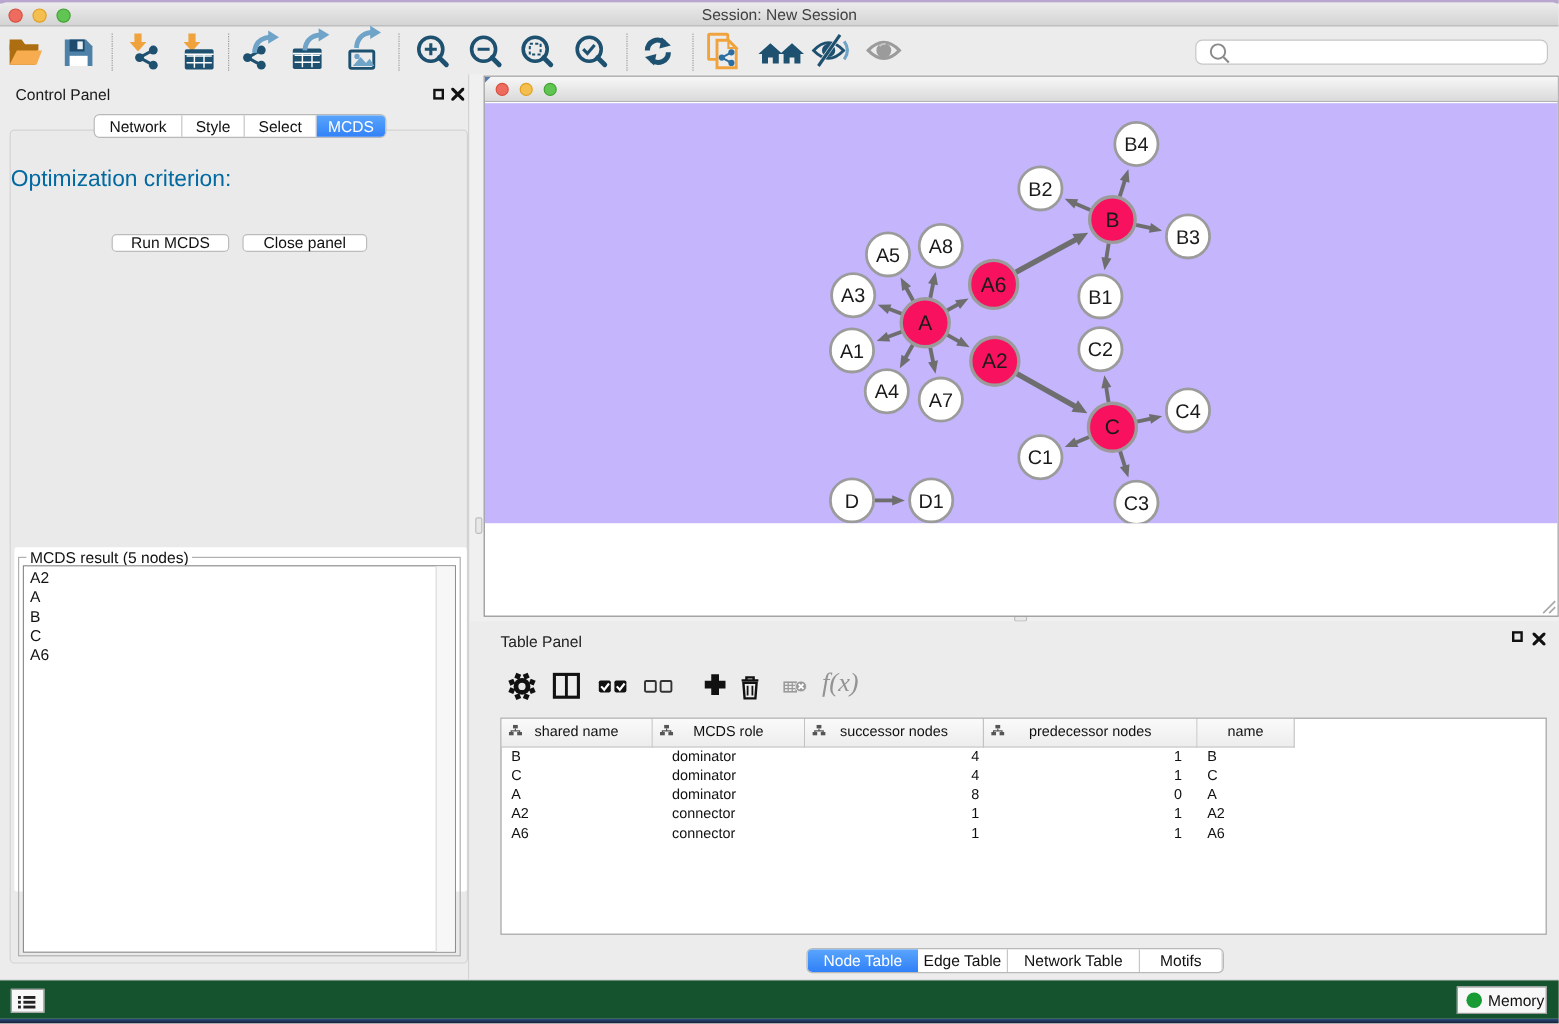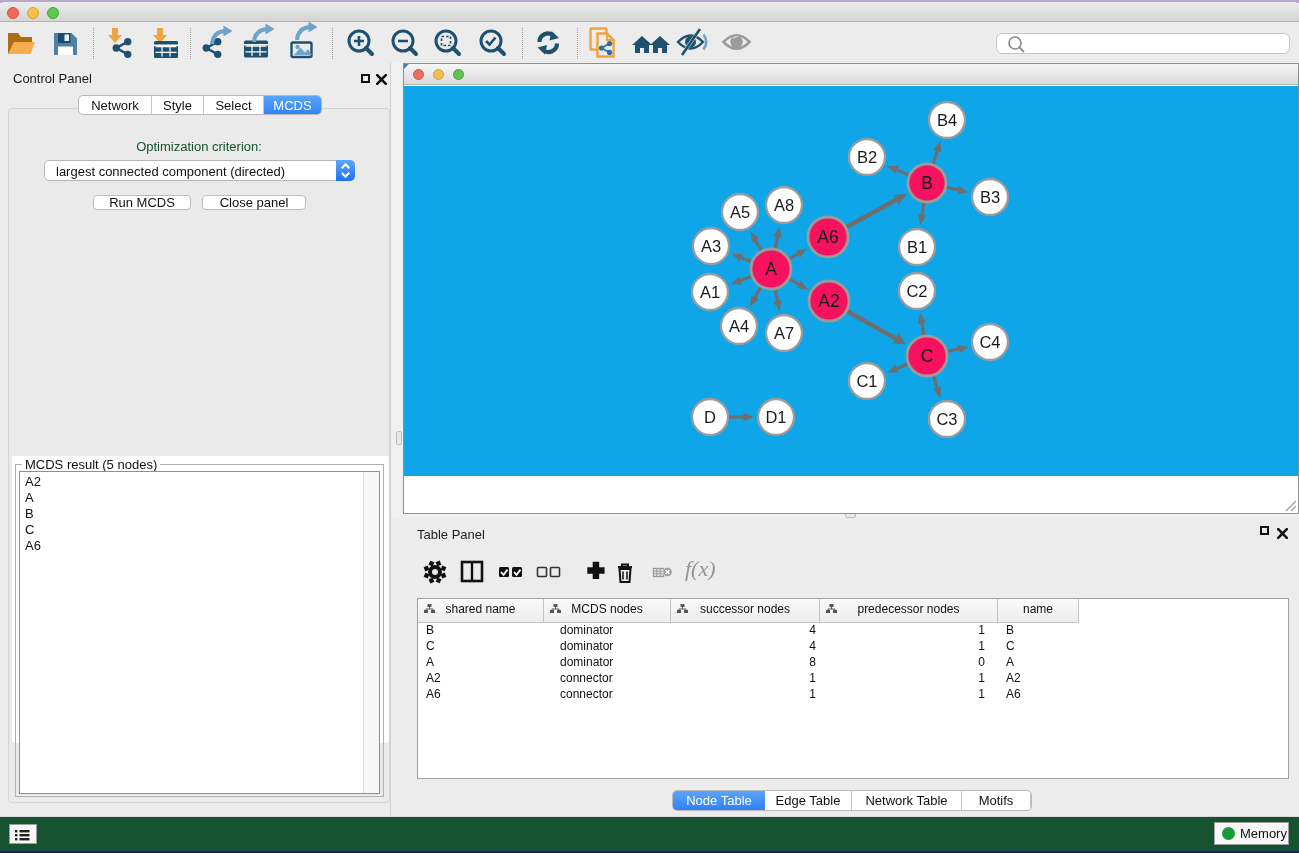--- a/index.html
+++ b/index.html
@@ -18,38 +18,38 @@
 
 #cpline{left:390px;top:62px;width:1px;height:754px;background:#d2d2d2}
 #cp{left:0;top:62px;width:390px;height:756px;background:#ececec}
 #cphead{position:absolute;left:13px;top:9px;font-size:13px;color:#1a1a1a}
 .flbtn{position:absolute;top:12px;width:9px;height:9px;border:2px solid #111}
 .xbtn{position:absolute}
 #tabwrap{position:absolute;left:78px;top:33px;height:20px;display:flex;border:1px solid #b9b9b9;border-radius:5px;background:#fff;overflow:hidden;z-index:5}
 .tab{font-size:13px;color:#111;text-align:center;padding-top:2px;height:20px;border-right:1px solid #c6c6c6}
 .tab.sel{background:linear-gradient(#59a5fc,#2e7ef8);color:#fff;border-right:none}
 #cppanel{position:absolute;left:8px;top:46px;width:382px;height:695px;background:#eaeaea;border:1px solid #d4d4d4;border-radius:4px}
-#optlab{position:absolute;left:0;top:30px;width:100%;text-align:center;font-size:13px;color:#14532d}
+#optlab{position:absolute;left:0;top:30px;width:100%;text-align:left;font-size:19px;color:#0369a1}
 #dd{position:absolute;left:35px;top:51px;width:311px;height:21px;background:#fff;border:1px solid #b5b5b5;border-radius:5px}
 #dd .txt{position:absolute;left:11px;top:3px;font-size:13px;color:#111}
 #dd .cap{position:absolute;right:-1px;top:-1px;width:19px;height:21px;background:linear-gradient(#5ba7fd,#1f71f3);border-radius:0 5px 5px 0}
 .pbtn{position:absolute;height:15px;background:#fff;border:1px solid #bcbcbc;border-radius:4px;font-size:13px;line-height:14px;color:#111;text-align:center}
 #grp{position:absolute;left:3px;top:347px;width:377px;height:287px;background:#fff;border-radius:2px}
 #grpbord{position:absolute;left:3px;top:8px;width:369px;height:333px;border:1px solid #b0b0b0}
 #grplab{position:absolute;left:10px;top:1px;background:#fff;padding:0 3px;font-size:13px;color:#111}
 #lst{position:absolute;left:7px;top:15px;width:361px;height:323px;background:#fff;border:1px solid #8f8f8f}
 #lst .it{position:absolute;left:5px;font-size:13px;color:#111}
 #lstsb{position:absolute;right:0;top:0;width:16px;height:321px;background:#f7f7f7;border-left:1px solid #ddd}
 
 #deskR{left:391px;top:62px;width:908px;height:456px;background:#f0f0f0}
 #nwin{left:403px;top:63px;width:896px;height:451px;background:#fff;border:1px solid #8e8e8e}
 #ntb{position:absolute;left:0;top:0;width:100%;height:21px;background:linear-gradient(#f7f7f7,#dadada);border-bottom:1px solid #b2b2b2}
 #ntb .t{position:absolute;left:0;top:3px;width:100%;text-align:center;font-size:13px;color:#333}
 .tl2{position:absolute;top:5px;width:11px;height:11px;border-radius:50%}
-#canvas{position:absolute;left:0;top:22px;width:894px;height:390px;background:#0ea5e9;overflow:hidden}
+#canvas{position:absolute;left:0;top:22px;width:894px;height:350px;background:#c4b5fd;overflow:hidden}
 
 #tp{left:391px;top:518px;width:908px;height:300px;background:#ececec}
 #tphead{position:absolute;left:26px;top:9px;font-size:13px;color:#222}
 #tptools{position:absolute;left:0;top:37px;width:100%;height:36px}
 #tbl{position:absolute;left:26px;top:80px;width:872px;height:181px;background:#fff;border:1px solid #a0a0a0}
 .hcell{position:absolute;top:0;height:24px;background:linear-gradient(#fafafa,#ededed);border-right:1px solid #c2c2c2;border-bottom:1px solid #c2c2c2;font-size:12px;color:#111;text-align:center;padding-top:3px}
 .hico{position:absolute;top:5px;width:11px;height:9px}
 .cell{position:absolute;font-size:12px;color:#111;height:16px}
 
 #btabs{position:absolute;left:281px;top:272px;height:21px;display:flex;border:1px solid #b9b9b9;border-radius:5px;background:#fff;overflow:hidden}
@@ -58,20 +58,21 @@
 #sbar{left:0;top:817px;width:1299px;height:32px;background:#14532d}
 #lbtn{position:absolute;left:9px;top:7px;width:28px;height:20px;border:1px solid #9e9e9e;background:#f8f8f8}
 #membtn{position:absolute;right:10px;top:5px;width:75px;height:23px;border:1px solid #9e9e9e;background:#f8f8f8;font-size:13px;color:#111}
 </style></head><body>
 <div class="abs" id="deskTop"></div>
 <div class="abs" id="win">
 <div id="titlebar">
  <div class="tl" style="left:7px;background:#ed6b5f;border:1px solid #d9503f"></div>
  <div class="tl" style="left:27px;background:#f5bf4f;border:1px solid #dfa023"></div>
  <div class="tl" style="left:47px;background:#61c554;border:1px solid #43a433"></div>
+ <div class="t">Session: New Session</div>
 </div>
 <div id="toolbar">
       <svg width="1299" height="41" style="position:absolute;left:0;top:-2px">
         <path d="M8,12 h10 l3,4 h11 v5 h-24 z" fill="#ad6e11"></path>
         <path d="M8,33 v-17 h24 l-3,17 z" fill="#ad6e11"></path>
         <path d="M8,33 l6,-12 h21 l-4.5,12 z" fill="#f6ac4f"></path>
         <path d="M54,12 h17.5 l5.5,5.5 v16.5 h-23 z" fill="#4d81a8"></path>
         <path d="M58,12 h12.5 v10 h-12.5 z" fill="#1d4c6e"></path>
         <rect x="64.5" y="13.5" width="4.5" height="6.5" fill="#e8eff5"></rect>
         <rect x="58" y="25.5" width="15" height="8.5" fill="#fff"></rect>
@@ -165,29 +166,20 @@
         <path d="M1.2,1.2 L9.8,9.8 M9.8,1.2 L1.2,9.8" stroke="#111" stroke-width="2.6" stroke-linecap="round"></path>
       </svg></div>
  <div id="tabwrap">
   <div class="tab" style="width:73px">Network</div>
   <div class="tab" style="width:52px">Style</div>
   <div class="tab" style="width:60px">Select</div>
   <div class="tab sel" style="width:57px">MCDS</div>
  </div>
  <div id="cppanel">
   <div id="optlab">Optimization criterion:</div>
-  <div id="dd">
-        <div class="txt">largest connected component (directed)</div>
-        <div class="cap">
-          <svg width="19" height="21" style="position:absolute;left:0;top:0">
-            <path d="M5.8,8.3 L9.5,4.4 L13.2,8.3" fill="none" stroke="#fff" stroke-width="2.1"></path>
-            <path d="M5.8,12.7 L9.5,16.6 L13.2,12.7" fill="none" stroke="#fff" stroke-width="2.1"></path>
-          </svg>
-        </div>
-      </div>
   <div class="pbtn" style="left:84px;top:86px;width:98px">Run MCDS</div>
   <div class="pbtn" style="left:193px;top:86px;width:104px">Close panel</div>
   <div id="grp">
    <div id="grpbord"></div>
         <div id="grplab">MCDS result (5 nodes)</div>
    <div id="lst">
     <div class="it" style="top:2px">A2</div>
     <div class="it" style="top:18px">A</div>
     <div class="it" style="top:34px">B</div>
     <div class="it" style="top:50px">C</div>
@@ -337,21 +329,21 @@
       <div style="position:absolute;left:294px;top:1px;font-family:'Liberation Serif',serif;font-style:italic;font-size:22px;color:#939393">f(x)</div>
     </div>
  <div id="tbl">
       <div class="hcell" style="left:0px;width:126px">shared name</div>
       <svg class="hico" style="left:6px">
         <rect x="3.5" y="0" width="4" height="3" fill="#555"></rect>
         <rect x="0" y="6" width="4" height="3" fill="#555"></rect>
         <rect x="7" y="6" width="4" height="3" fill="#555"></rect>
         <path d="M5.5,3 v2 M2,6 v-1 h7 v1" fill="none" stroke="#555" stroke-width="1"></path>
       </svg>
-      <div class="hcell" style="left:126px;width:127px">MCDS nodes</div>
+      <div class="hcell" style="left:126px;width:127px">MCDS role</div>
       <svg class="hico" style="left:132px">
         <rect x="3.5" y="0" width="4" height="3" fill="#555"></rect>
         <rect x="0" y="6" width="4" height="3" fill="#555"></rect>
         <rect x="7" y="6" width="4" height="3" fill="#555"></rect>
         <path d="M5.5,3 v2 M2,6 v-1 h7 v1" fill="none" stroke="#555" stroke-width="1"></path>
       </svg>
       <div class="hcell" style="left:253px;width:149px">successor nodes</div>
       <svg class="hico" style="left:259px">
         <rect x="3.5" y="0" width="4" height="3" fill="#555"></rect>
         <rect x="0" y="6" width="4" height="3" fill="#555"></rect>
@@ -387,21 +379,21 @@
       <div class="cell" style="left:402px;top:72px;width:165px;text-align:right">1</div>
       <div class="cell" style="left:588px;top:72px">A2</div>
       <div class="cell" style="left:8px;top:88px">A6</div>
       <div class="cell" style="left:142px;top:88px">connector</div>
       <div class="cell" style="left:253px;top:88px;width:145px;text-align:right">1</div>
       <div class="cell" style="left:402px;top:88px;width:165px;text-align:right">1</div>
       <div class="cell" style="left:588px;top:88px">A6</div>
     </div>
  <div id="btabs">
   <div class="tab sel" style="width:92px">Node Table</div>
-  <div class="tab" style="width:87px">Edge Table</div>
+  <div class="tab" style="width:75px">Edge Table</div>
   <div class="tab" style="width:110px">Network Table</div>
   <div class="tab" style="width:69px">Motifs</div>
  </div>
 </div>
 <div class="abs" id="sline"></div>
 <div class="abs" id="sbar">
  <div id="lbtn">
       <svg width="27" height="22" style="position:absolute;left:-1px;top:-1px">
         <rect x="6" y="6" width="2.4" height="2.4" fill="#222"></rect>
         <rect x="6" y="10" width="2.4" height="2.4" fill="#222"></rect>

